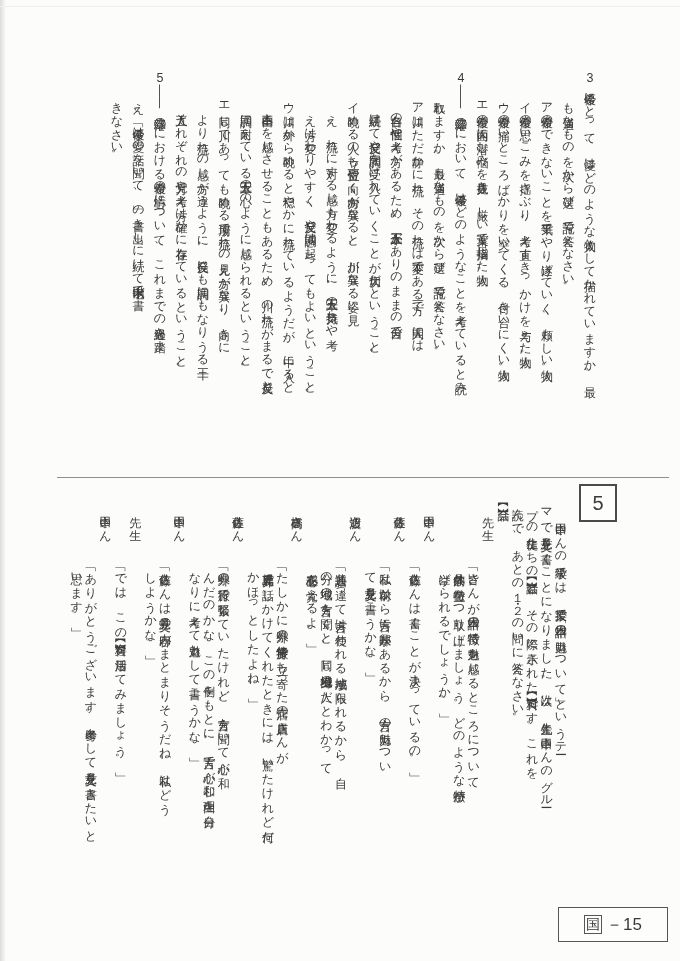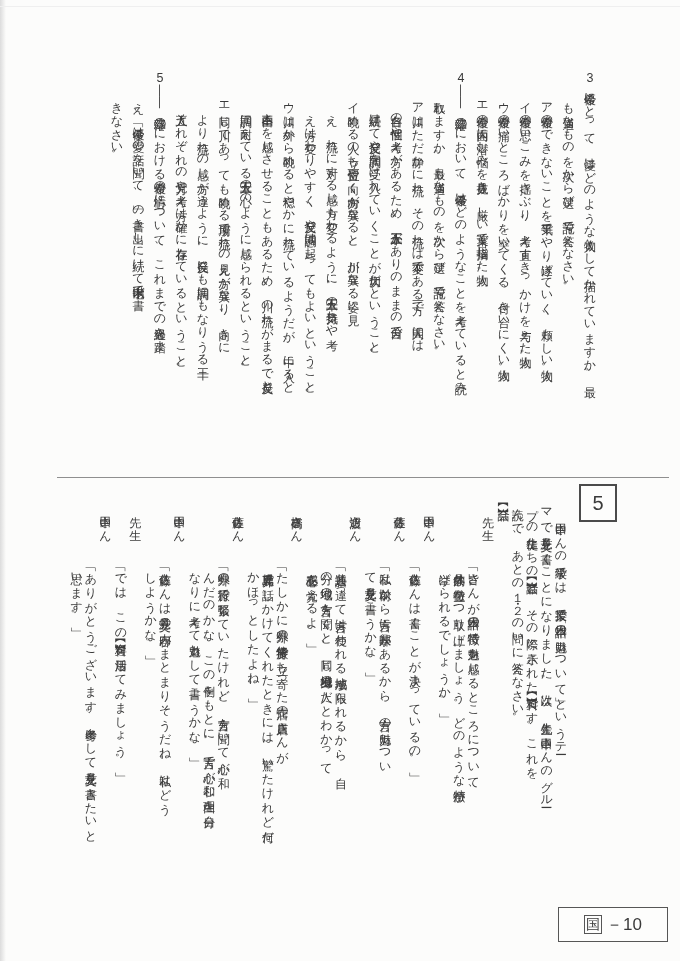--- a/index.html
+++ b/index.html
@@ -212,15 +212,15 @@
       <div class="speech">
         <p>「ありがとうございます。参考にして意見文を書きたいと</p>
         <p>思います。」</p>
       </div>
     </div>
 
   </div>
 
   <div class="page-label">
     <span class="kuni">国</span>
-      <span>－10</span>
+      <span>－15</span>
   </div>
 </div>
 
 </body></html>

